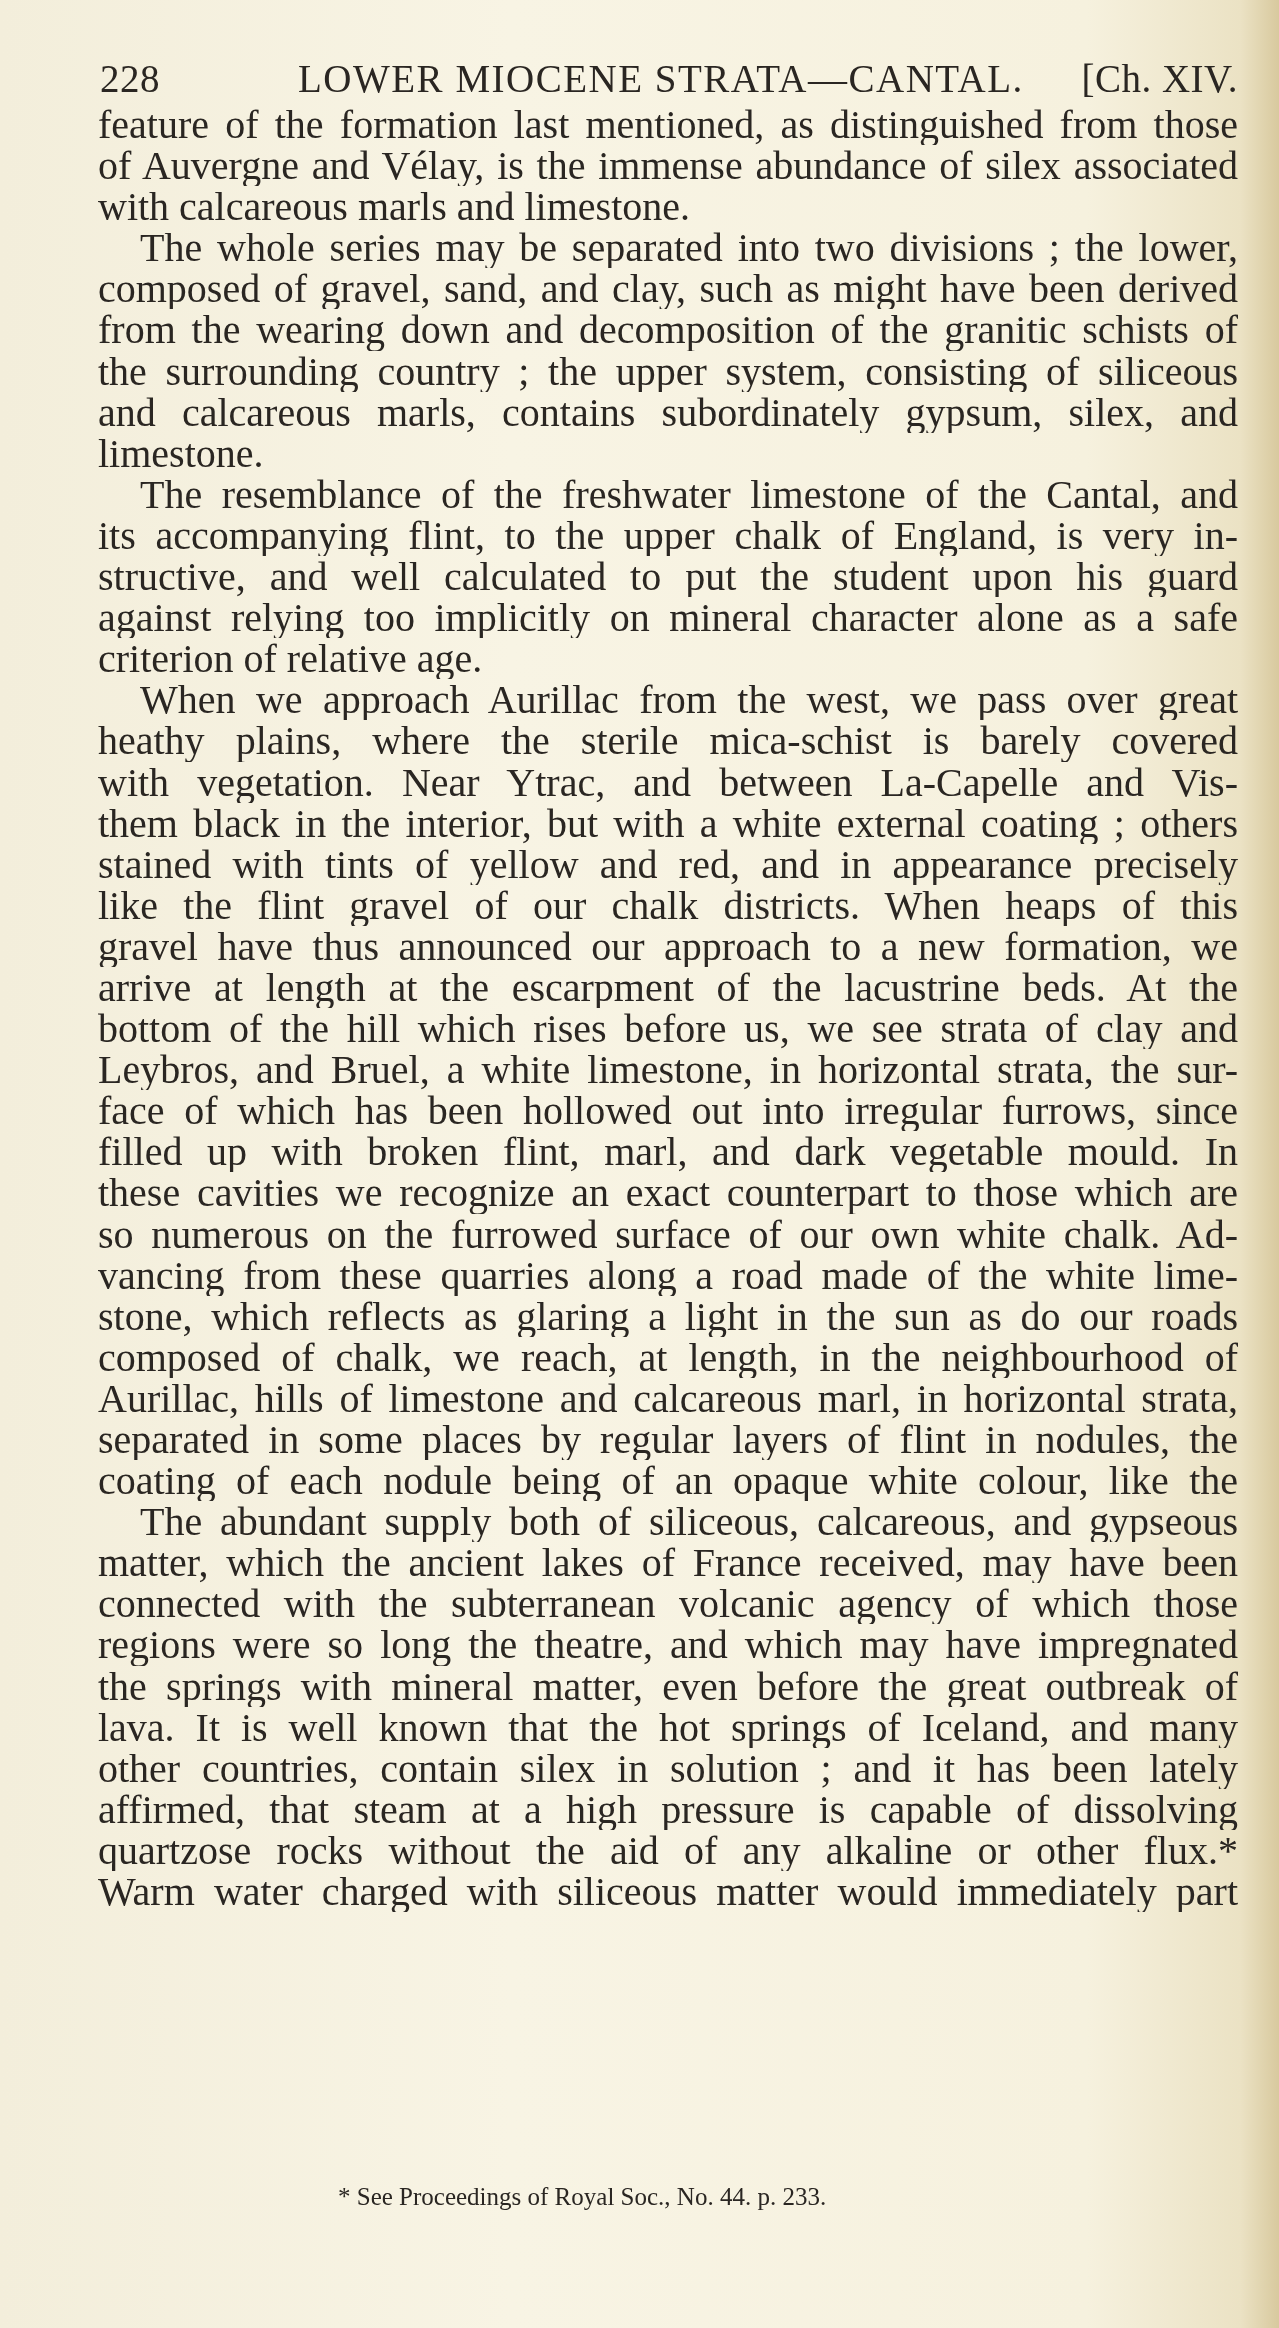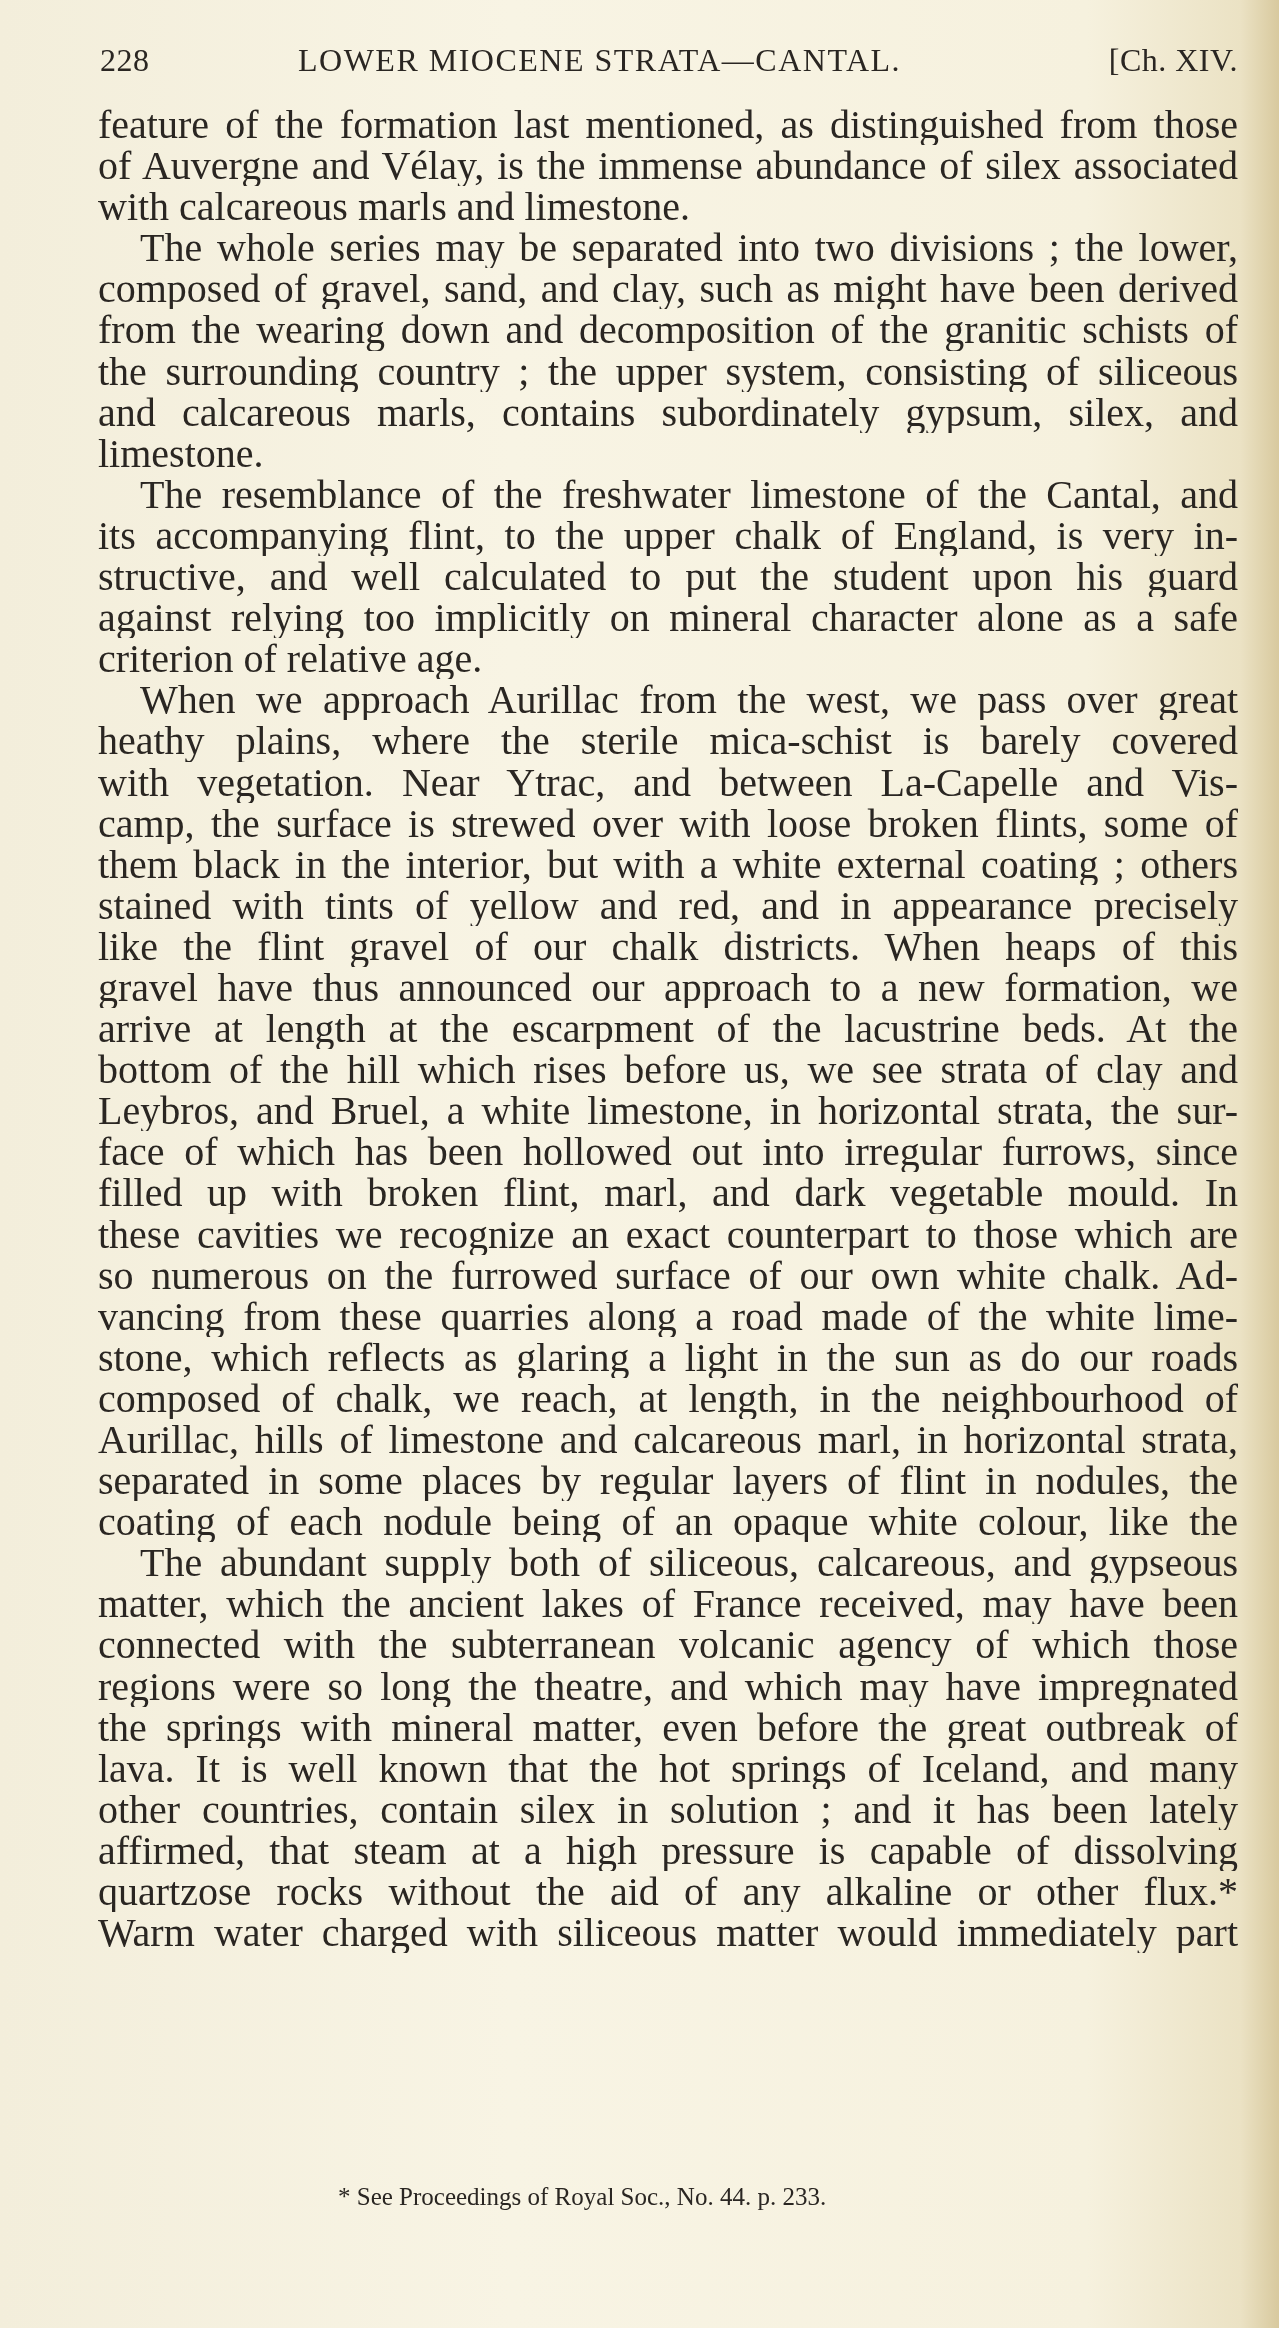--- a/index.html
+++ b/index.html
@@ -14,25 +14,25 @@
     overflow: hidden;
   }
   .page {
     position: absolute;
     left: 98px;
     top: 0;
     width: 1140px;
   }
   .running-head {
     position: absolute;
-    top: 42px;
+    top: 56px;
     left: 0;
     width: 1140px;
     height: 50px;
-    font-size: 32px;
+    font-size: 39px;
     letter-spacing: 0.5px;
   }
   .running-head .page-num { position: absolute; left: 2px; top: 0; }
   .running-head .title { position: absolute; left: 200px; top: 0; font-variant: small-caps; text-transform: uppercase; letter-spacing: 1.5px; }
   .running-head .chapter { position: absolute; right: 0; top: 0; }
   .body-text {
     position: absolute;
     top: 104px;
     left: 0;
     width: 1140px;
@@ -76,21 +76,20 @@
       <div class="line">and calcareous marls, contains subordinately gypsum, silex, and</div>
       <div class="line last">limestone.</div>
       <div class="line indent">The resemblance of the freshwater limestone of the Cantal, and</div>
       <div class="line">its accompanying flint, to the upper chalk of England, is very in-</div>
       <div class="line">structive, and well calculated to put the student upon his guard</div>
       <div class="line">against relying too implicitly on mineral character alone as a safe</div>
       <div class="line last">criterion of relative age.</div>
       <div class="line indent">When we approach Aurillac from the west, we pass over great</div>
       <div class="line">heathy plains, where the sterile mica-schist is barely covered</div>
       <div class="line">with vegetation. Near Ytrac, and between La-Capelle and Vis-</div>
-      <div class="line">camp, the surface is strewed over with loose broken flints, some of</div>
       <div class="line">them black in the interior, but with a white external coating ; others</div>
       <div class="line">stained with tints of yellow and red, and in appearance precisely</div>
       <div class="line">like the flint gravel of our chalk districts. When heaps of this</div>
       <div class="line">gravel have thus announced our approach to a new formation, we</div>
       <div class="line">arrive at length at the escarpment of the lacustrine beds. At the</div>
       <div class="line">bottom of the hill which rises before us, we see strata of clay and</div>
       <div class="line">Leybros, and Bruel, a white limestone, in horizontal strata, the sur-</div>
       <div class="line">face of which has been hollowed out into irregular furrows, since</div>
       <div class="line">filled up with broken flint, marl, and dark vegetable mould. In</div>
       <div class="line">these cavities we recognize an exact counterpart to those which are</div>

